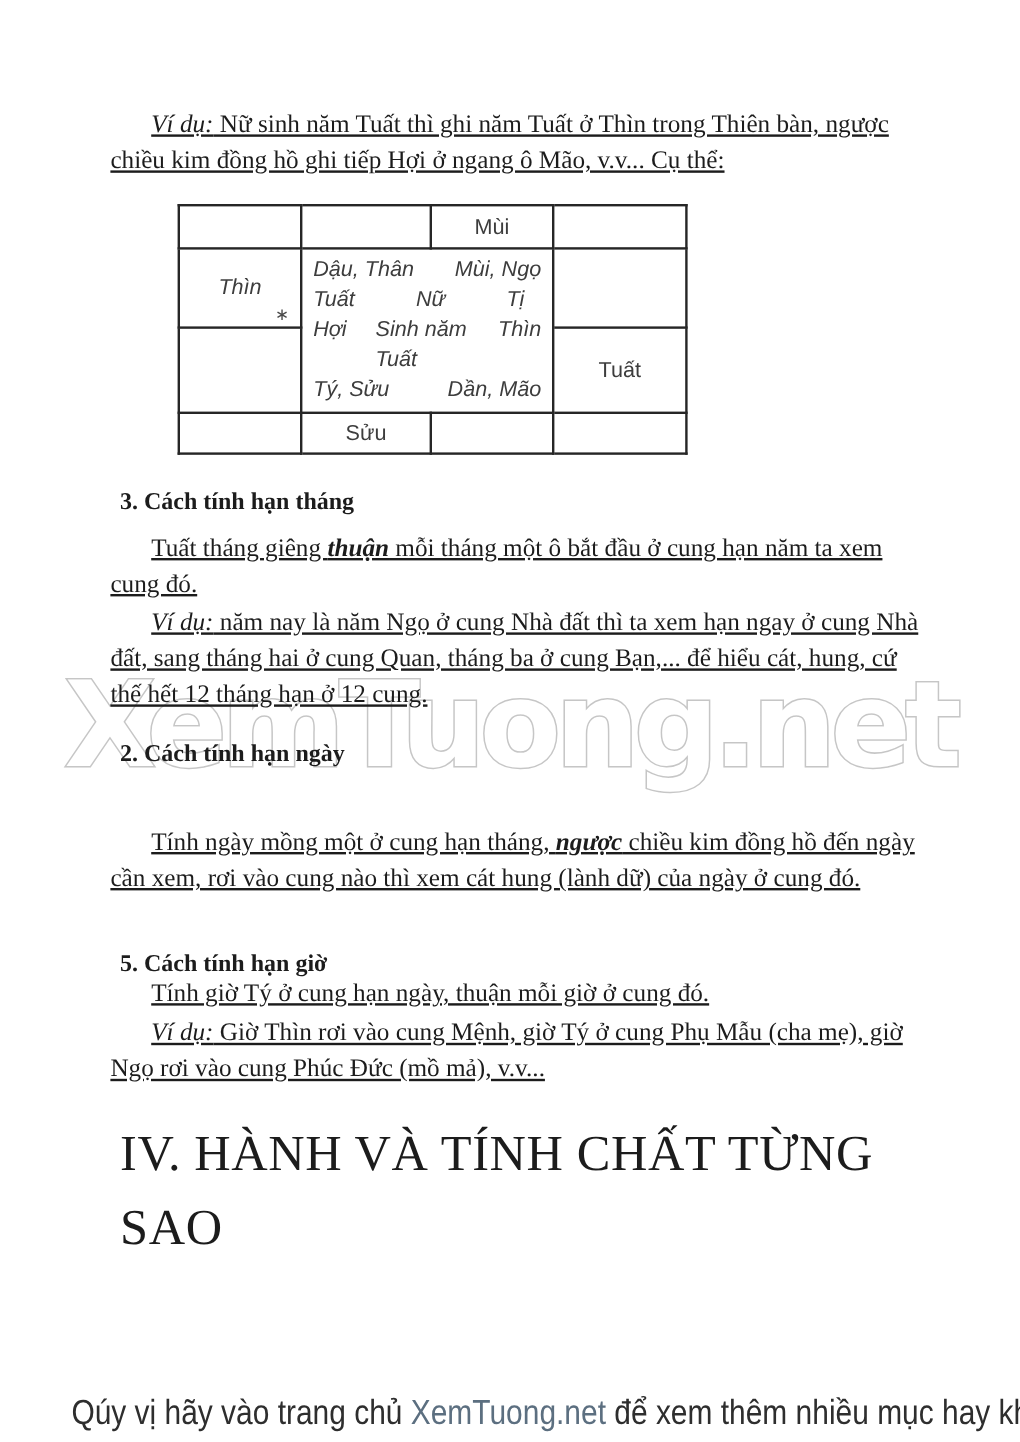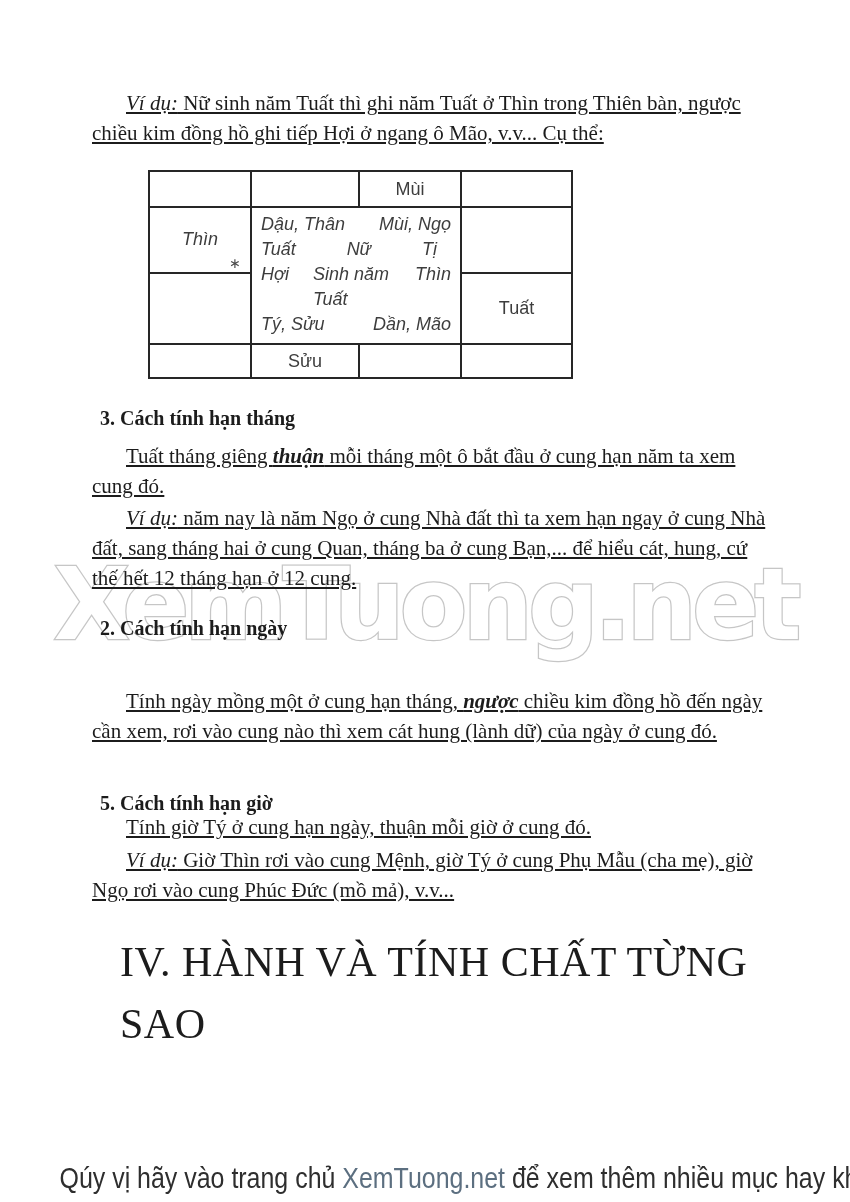--- a/index.html
+++ b/index.html
@@ -23,21 +23,21 @@
   .blk { position:absolute; left:92px; width:676px; z-index:1; }
   p.body { font-size:21px; line-height:30px; text-indent:34px;text-decoration:underline; }
   p.body .em-bi { font-weight:bold; font-style:italic; }
   p.body .lead-i { font-style:italic; }
   h2.sec {
     font-size:20px; line-height:30px; font-weight:bold;
     padding-left:8px; white-space:nowrap;
   }
   h1.big {
     font-size:42px; line-height:62px; font-weight:normal;
-    padding-left:8px; width:640px; letter-spacing:0.5px;margin-left:20px;
+    padding-left:8px; width:640px; letter-spacing:0.5px;
   }
   
   .ztable-wrap { position:absolute; left:148px; top:170px; z-index:1; }
   table.ztable {
     border-collapse:collapse; table-layout:fixed;
     font-family:"Liberation Sans", sans-serif;
     font-size:18px; color:#3d3d3d;
   }
   table.ztable td { border:2px solid #262626; vertical-align:middle; text-align:center; }
   td.w1 { width:102px; } td.w2 { width:108px; } td.w3 { width:102px; } td.w4 { width:111px; }

